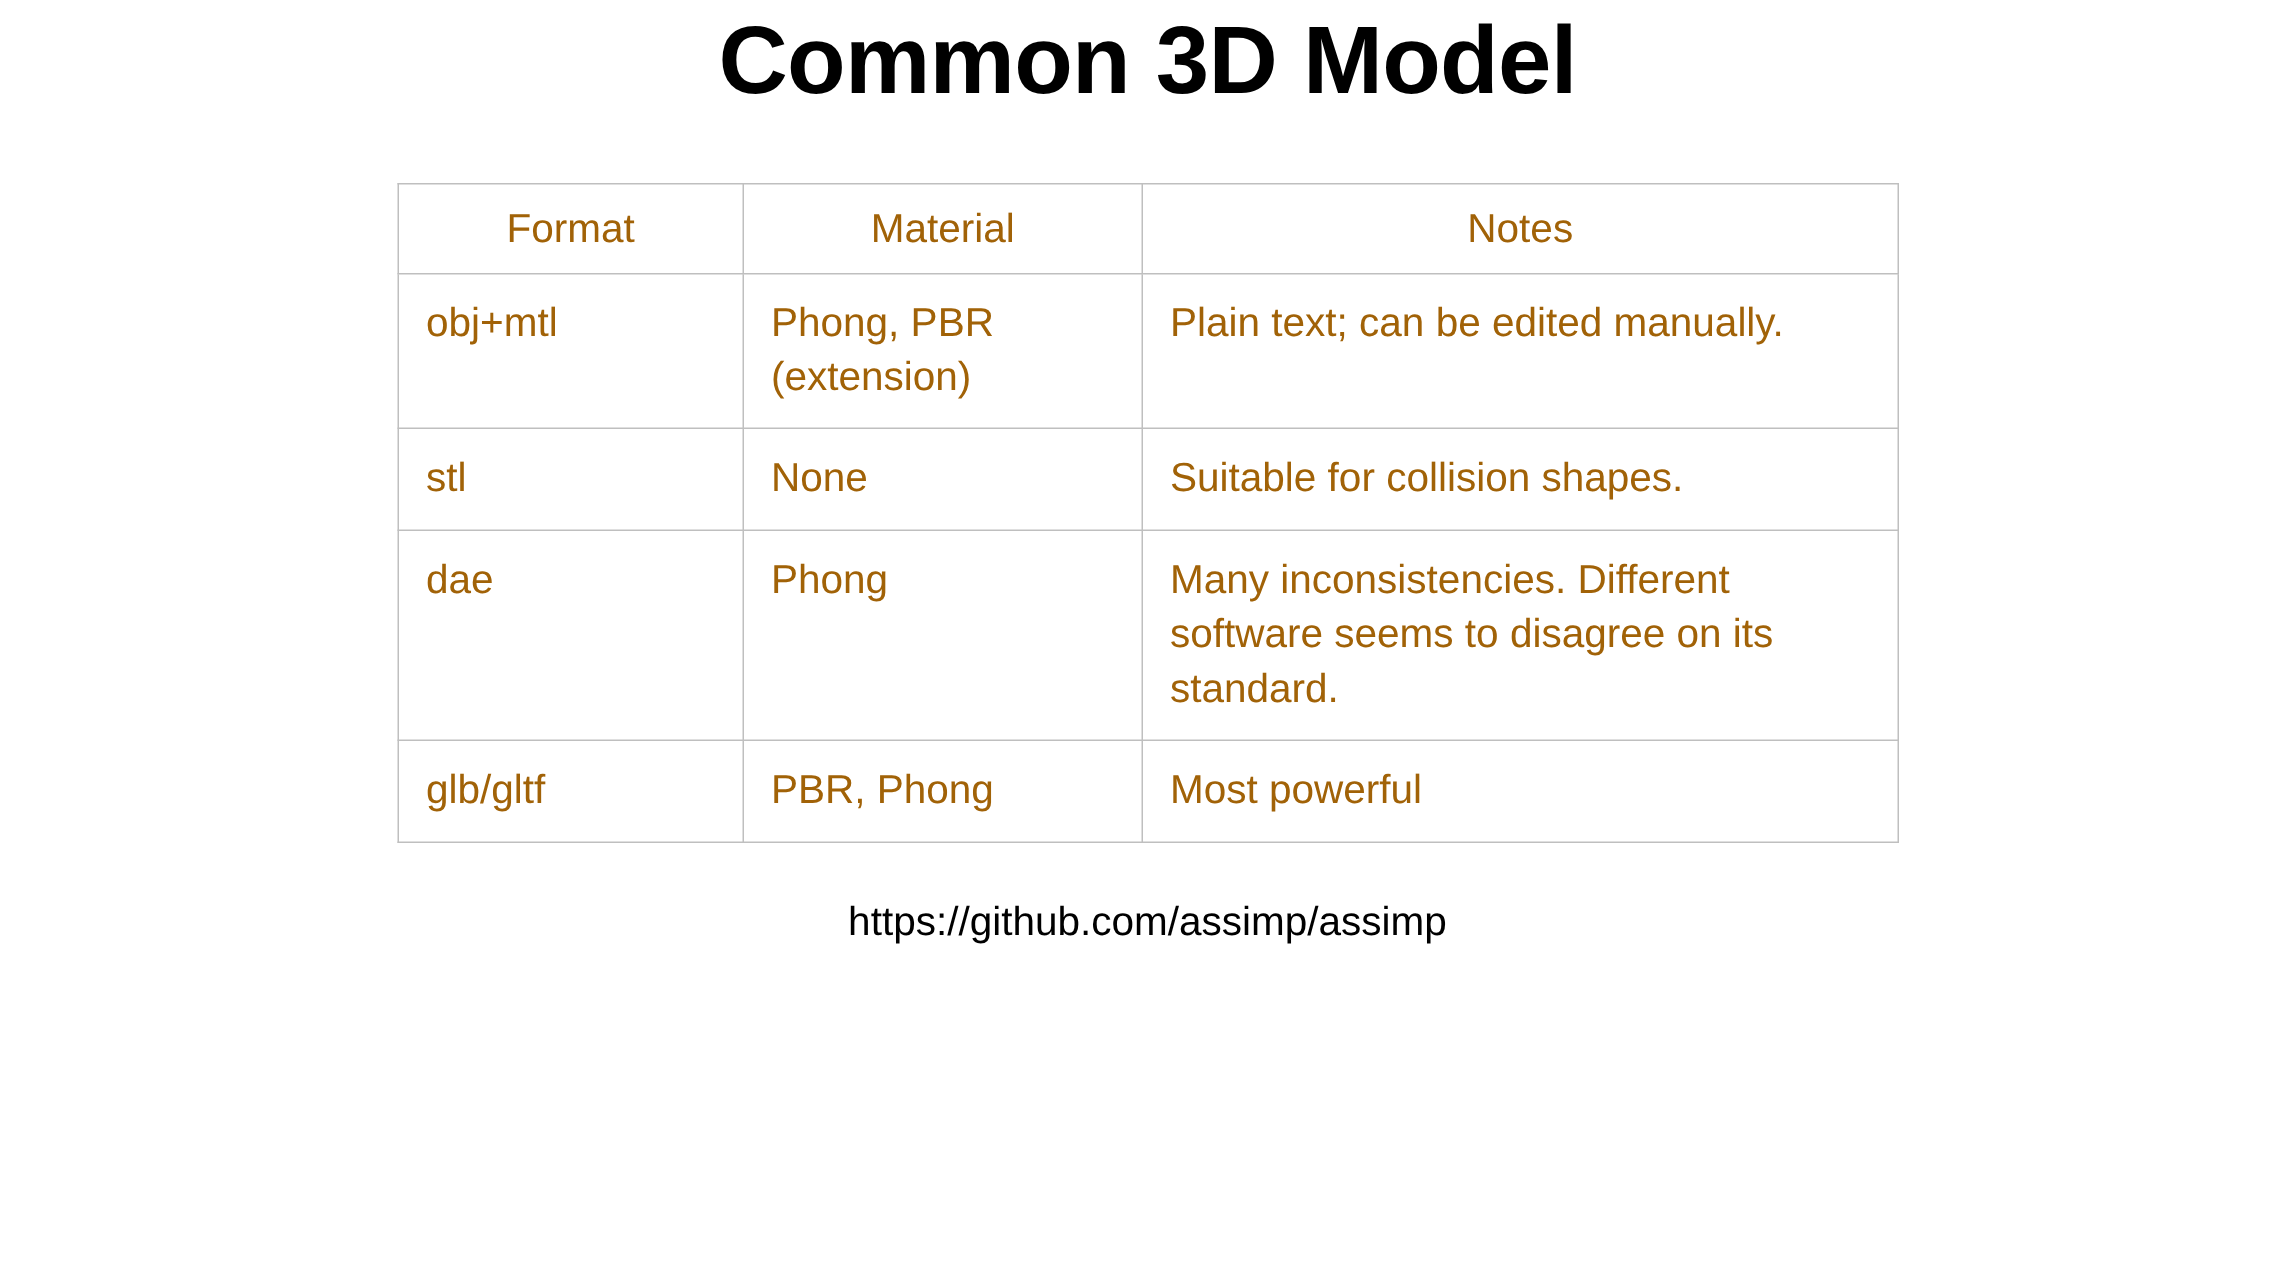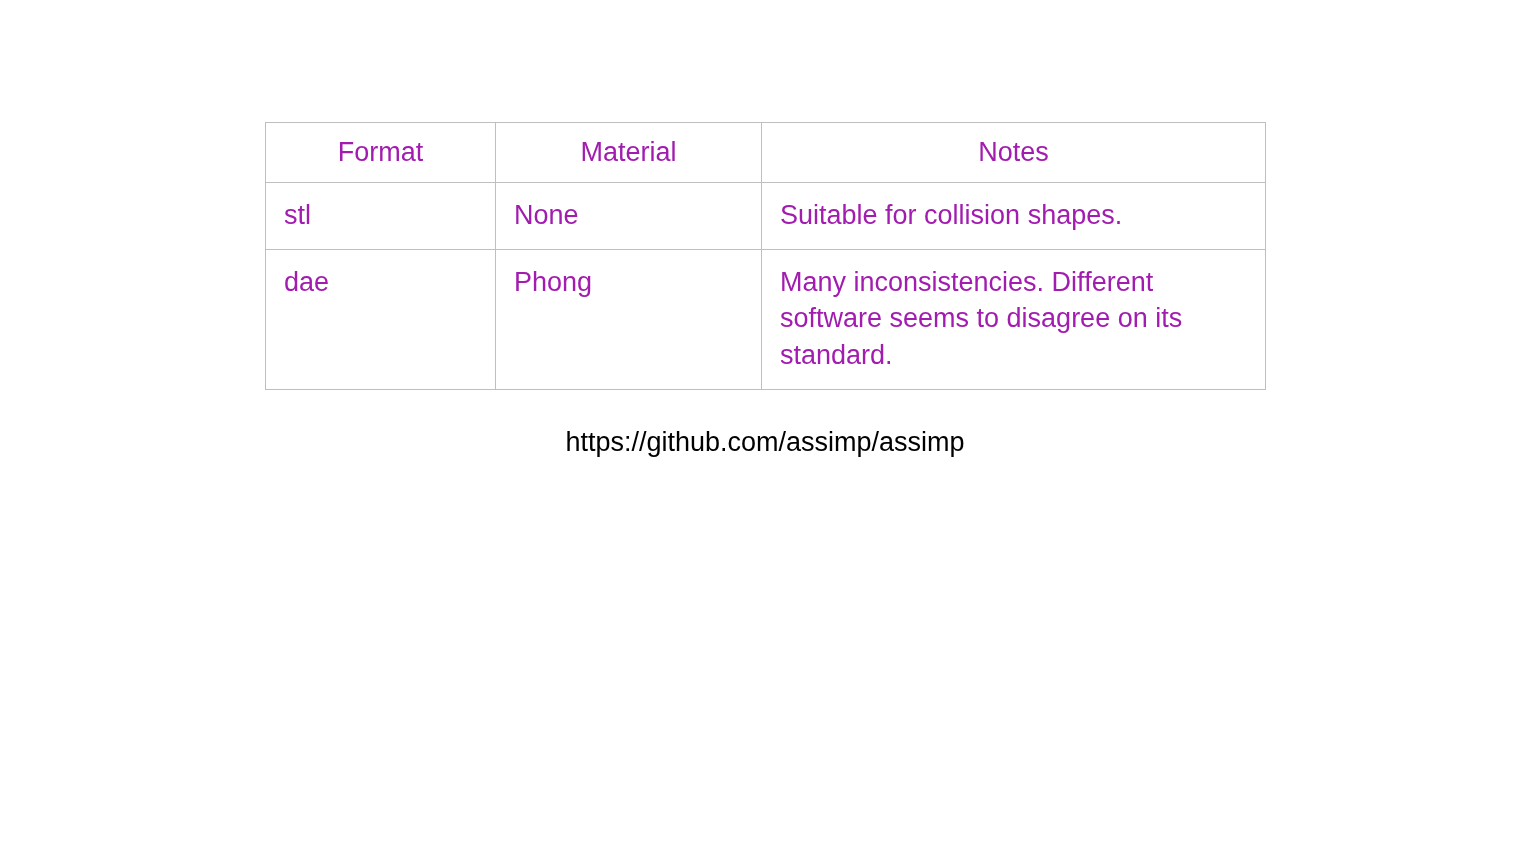--- a/index.html
+++ b/index.html
@@ -34,21 +34,21 @@
       border-collapse: collapse;
       width: 100%;
       table-layout: fixed;
     }
     col.col-format { width: 230px; }
     col.col-material { width: 266px; }
     col.col-notes { width: 504px; }
     th, td {
       border: 1px solid #bfbfbf;
       font-size: 27px;
-      color: #a21caf;
+      color: #a16207;
       vertical-align: top;
     }
     th {
       font-weight: 400;
       text-align: center;
       padding: 14px 18px 14px 18px;
     }
     td {
       text-align: left;
       padding: 14px 18px 16px 18px;
@@ -59,47 +59,57 @@
       text-align: center;
       font-size: 27px;
       color: #000;
       line-height: 1.35;
     }
   </style>
 </head>
 <body>
 
 <h1 class="title">
-  <br>
+  <span>Common 3D Model</span><br>
 </h1>
 
 <div class="table-wrap">
   <table>
     <colgroup>
       <col class="col-format">
       <col class="col-material">
       <col class="col-notes">
     </colgroup>
     <thead>
       <tr>
         <th>Format</th>
         <th>Material</th>
         <th>Notes</th>
       </tr>
     </thead>
     <tbody>
       <tr>
+        <td>obj+mtl</td>
+        <td>Phong, PBR (extension)</td>
+        <td>Plain text; can be edited manually.</td>
+      </tr>
+      <tr>
         <td>stl</td>
         <td>None</td>
         <td>Suitable for collision shapes.</td>
       </tr>
       <tr>
         <td>dae</td>
         <td>Phong</td>
         <td>Many inconsistencies. Different software seems to disagree on its standard.</td>
+      </tr>
+      <tr>
+        <td>glb/gltf</td>
+        <td>PBR, Phong</td>
+        <td>Most powerful</td>
       </tr>
     </tbody>
   </table>
 </div>
 
 <div class="footer">
   <div>https://github.com/assimp/assimp</div>
 </div>
 
 </body></html>

